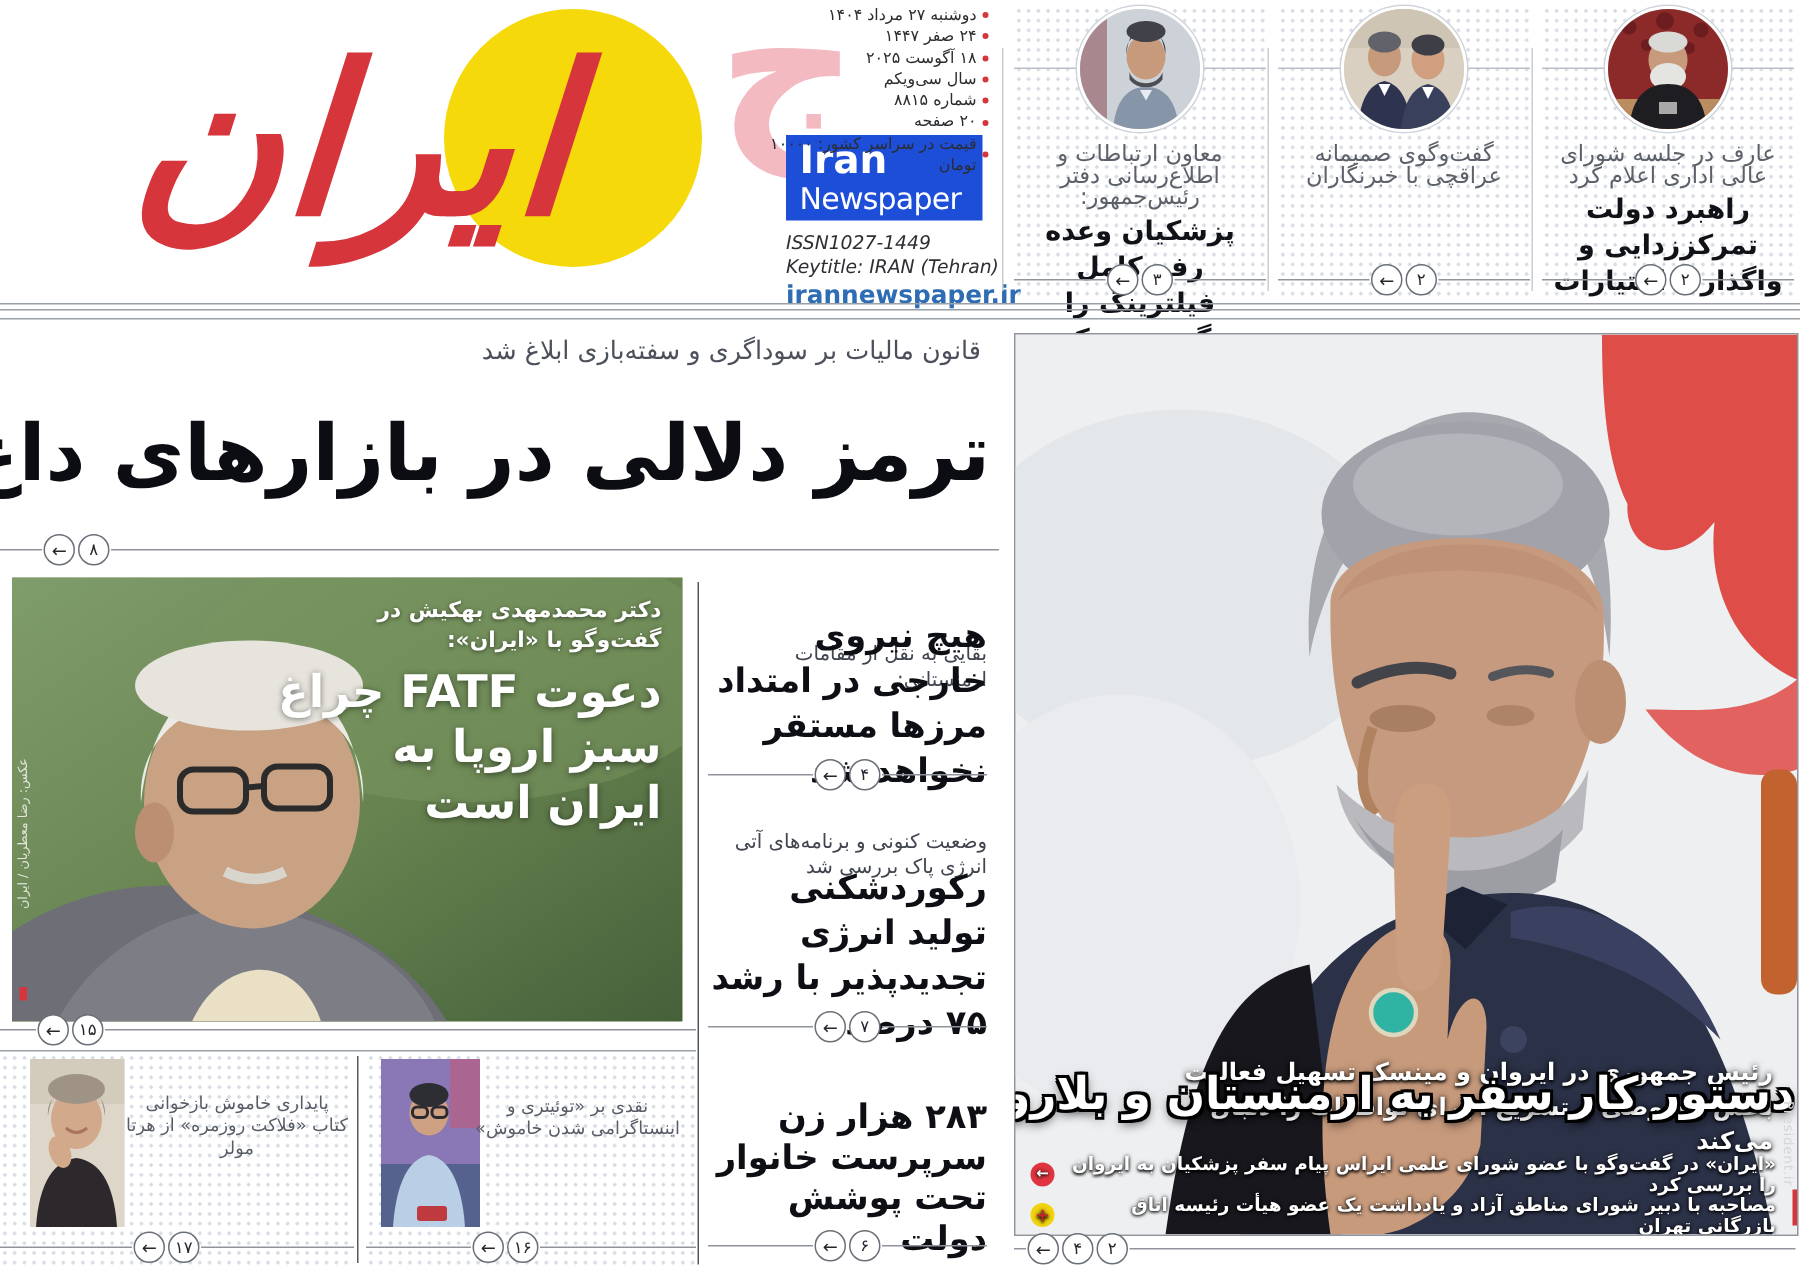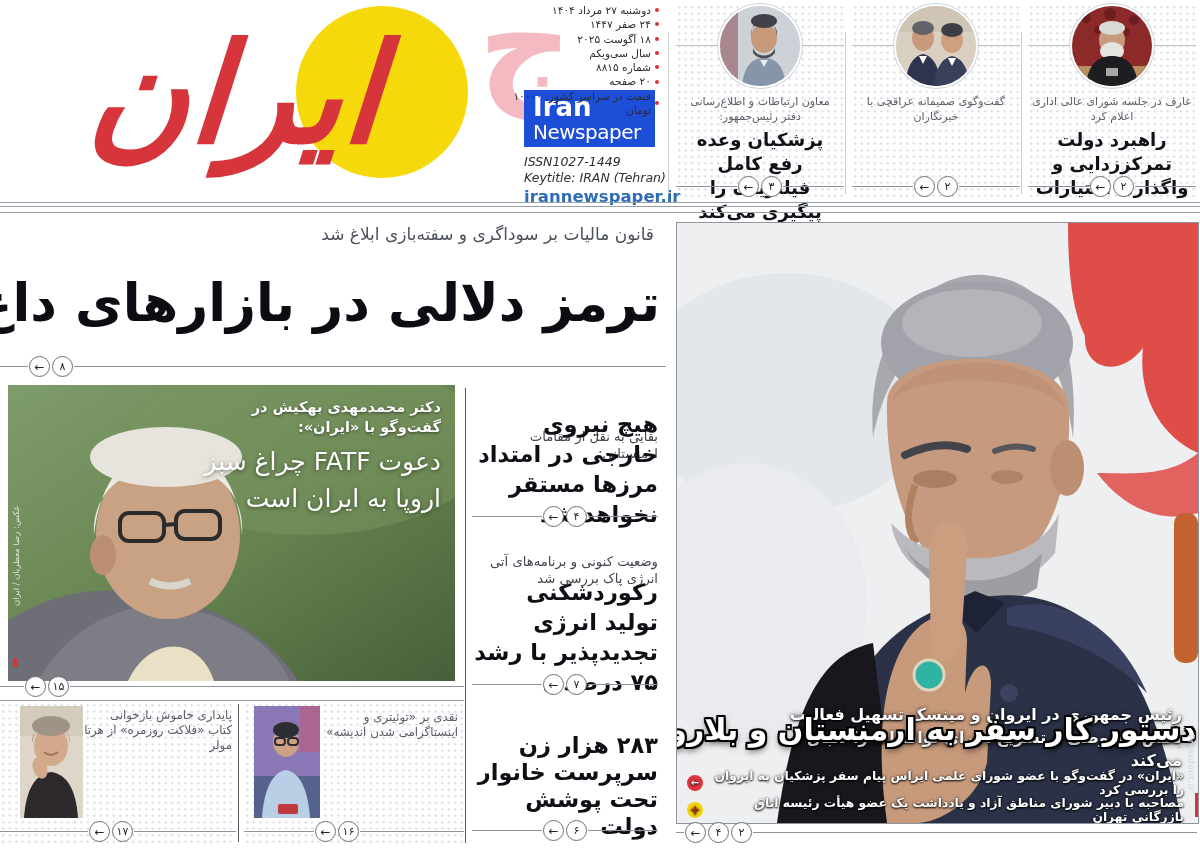--- a/index.html
+++ b/index.html
@@ -24,21 +24,21 @@
   .website{left:524px;top:187px;font-size:16.5px;font-weight:bold;color:#2e6db4;}
   .vsep{top:32px;width:1px;height:162px;background:#c8ccd3;}
   
   .teaser{top:4px;width:168px;height:196px;
           background-image:radial-gradient(circle,#d7dbe3 1px,rgba(0,0,0,0) 1.2px);
           background-size:6.5px 6.5px;}
   .t-line{position:absolute;top:41px;left:0;right:0;border-top:1px solid #bcc1c9;}
   .t-photo{position:relative;width:80px;height:80px;margin:0 auto;border-radius:50%;overflow:hidden;
            border:2px solid #fff;box-shadow:0 0 0 1px #cfd3da;background:#ddd;}
   .t-photo svg{display:block;width:100%;height:100%;}
-  .t-kicker{margin-top:7px;padding:0 4px;font-size:11px;color:#5c6169;text-align:center;
+  .t-kicker{margin-top:7px;padding:0 4px;font-size:15px;color:#5c6169;text-align:center;
             line-height:14.5px;min-height:29px;}
   .t-head{margin-top:4px;padding:0 2px;font-size:18px;font-weight:bold;color:#101217;
           text-align:center;line-height:24px;}
   .t-foot{position:absolute;bottom:3px;left:0;right:0;}
   
   .prow{display:flex;align-items:center;height:21px;direction:ltr;}
   .prow .ln{border-top:1px solid #8f949c;height:0;}
   .prow .grow{flex:1 1 auto;}
   .pc{width:19px;height:19px;border:1px solid #6a6f78;border-radius:50%;background:#fff;
       display:flex;align-items:center;justify-content:center;font-size:11px;color:#24262c;
@@ -73,40 +73,40 @@
   .bi-yellow{background:#f2d40e;color:#c22730;font-size:12px;font-weight:bold;}
   .pm-credit{position:absolute;right:2px;bottom:32px;writing-mode:vertical-rl;font-size:9px;
              color:#d3d6dd;letter-spacing:.5px;}
   .pm-redstrip{position:absolute;right:0;bottom:6px;width:3px;height:24px;background:#d5353b;}
   .pm-foot{top:822px;left:676px;width:521px;}
   
   .photo-int{left:8px;top:385px;width:447px;height:296px;overflow:hidden;background:#66824f;}
   .photo-int svg{position:absolute;left:0;top:0;width:100%;height:100%;}
   .pi-kicker{position:absolute;top:12px;right:14px;width:235px;text-align:right;font-size:14.5px;
              font-weight:bold;color:#fff;line-height:20px;text-shadow:0 1px 3px rgba(0,0,0,.55);}
-  .pi-head{position:absolute;top:58px;right:14px;width:262px;text-align:right;font-size:25px;
-           font-weight:normal;color:#fff;line-height:37px;text-shadow:0 1px 4px rgba(0,0,0,.5);}
+  .pi-head{position:absolute;top:58px;right:14px;width:262px;text-align:right;font-size:30px;
+           font-weight:bold;color:#fff;line-height:37px;text-shadow:0 1px 4px rgba(0,0,0,.5);}
   .pi-credit{position:absolute;left:3px;top:120px;height:160px;writing-mode:vertical-rl;
              transform:rotate(180deg);font-size:8.5px;color:#e7eae2;opacity:.95;}
   .pi-redchip{position:absolute;left:5px;bottom:14px;width:5px;height:9px;background:#d5353b;}
   .int-rule{top:676px;left:0;width:464px;}
   
   .vrule{width:1px;background:#55585f;}
   .hrule{height:1px;background:#9aa0a8;}
   .mk{left:472px;width:186px;text-align:right;font-size:13.2px;color:#41454f;line-height:16.5px;}
   .mh{left:472px;width:186px;text-align:right;font-size:22.5px;font-weight:bold;color:#0d0f14;
       line-height:30px;letter-spacing:-0.3px;}
   .mh.tight{line-height:27px;text-align:right;}
   .m-rule{left:472px;width:186px;}
   
   .cult{top:702px;height:142px;background-image:radial-gradient(circle,#d7dbe3 1px,rgba(0,0,0,0) 1.2px);
         background-size:6.5px 6.5px;}
   .c-photo{position:absolute;top:4px;overflow:hidden;background:#ccc;}
   .c-photo svg{display:block;width:100%;height:100%;}
-  .c-kicker{position:absolute;text-align:right;font-size:11.8px;color:#575c66;line-height:15px;}
+  .c-kicker{position:absolute;text-align:center;font-size:11.8px;color:#575c66;line-height:15px;margin-top:20px;}
   .c-head{position:absolute;text-align:right;font-size:19px;font-weight:bold;color:#0d0f14;line-height:26px;}
   .c-rule{position:absolute;bottom:2px;left:0;right:0;}
 </style>
 </head>
 <body>
 
 <div class="page">
 
   <div class="abs watermark">ج</div>
   <div class="abs logo-circle"></div>
@@ -375,21 +375,21 @@
         <rect x="46" width="20" height="46" fill="#c05a78" opacity="0.6"></rect>
         <rect y="70" width="66" height="42" fill="#55628e"></rect>
         <ellipse cx="32" cy="36" rx="13" ry="15" fill="#cfa183"></ellipse>
         <ellipse cx="32" cy="24" rx="13" ry="8" fill="#2d2d34"></ellipse>
         <rect x="21" y="32" width="10" height="7" rx="3" fill="none" stroke="#2a2a30" stroke-width="2"></rect>
         <rect x="34" y="32" width="10" height="7" rx="3" fill="none" stroke="#2a2a30" stroke-width="2"></rect>
         <path d="M8,112 C10,82 19,66 32,64 C45,66 54,82 56,112 Z" fill="#b9cfe6"></path>
         <rect x="24" y="98" width="20" height="10" rx="2" fill="#bf3a3f"></rect>
       </svg>
     </div>
-    <div class="c-kicker rtl" style="right:6px;top:8px;width:146px;">نقدی بر «توئیتری و اینستاگرامی شدن اندیشه»</div>
+    <div class="c-kicker rtl" style="right:6px;top:8px;width:146px;">نقدی بر «توئیتری و اینستاگرامی شدن خاموش»</div>
     <div class="c-rule prow">
       <span class="ln" style="width:70px;"></span>
       <span class="pc arrow">←</span>
       <span class="pc">۱۶</span>
       <span class="ln grow"></span>
     </div>
   </div>
 
   <div class="abs cult" style="left:0;width:236px;">
     <div class="c-photo" style="left:20px;width:63px;height:112px;">

